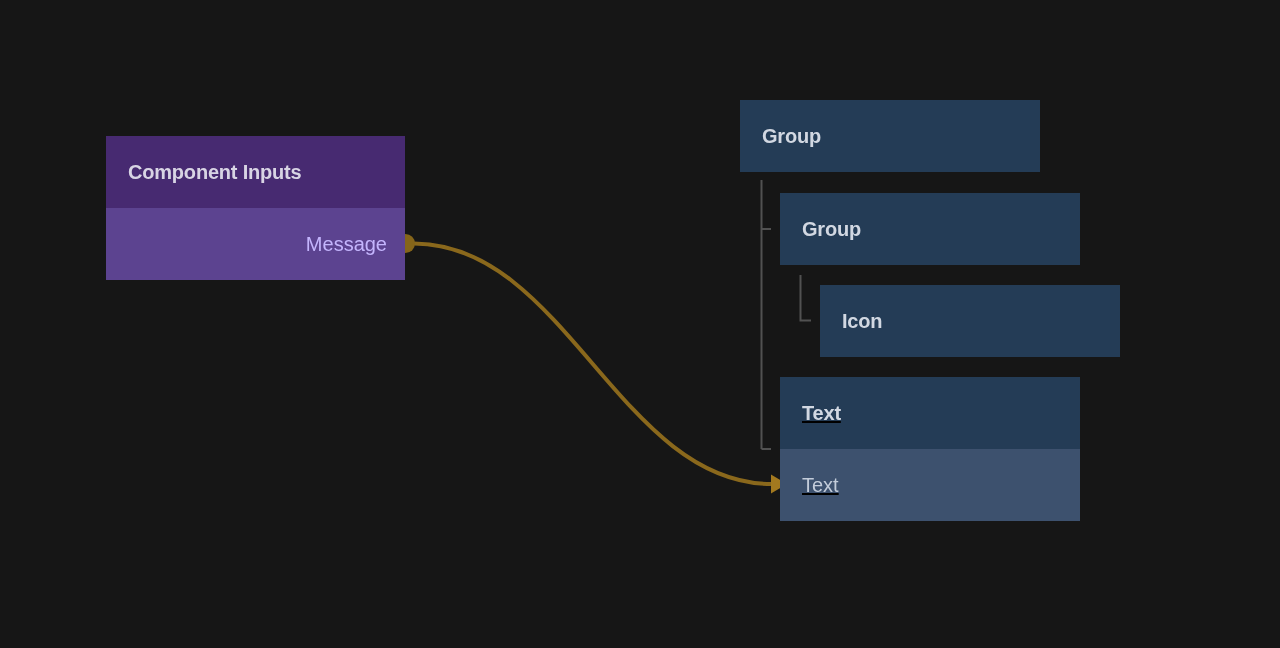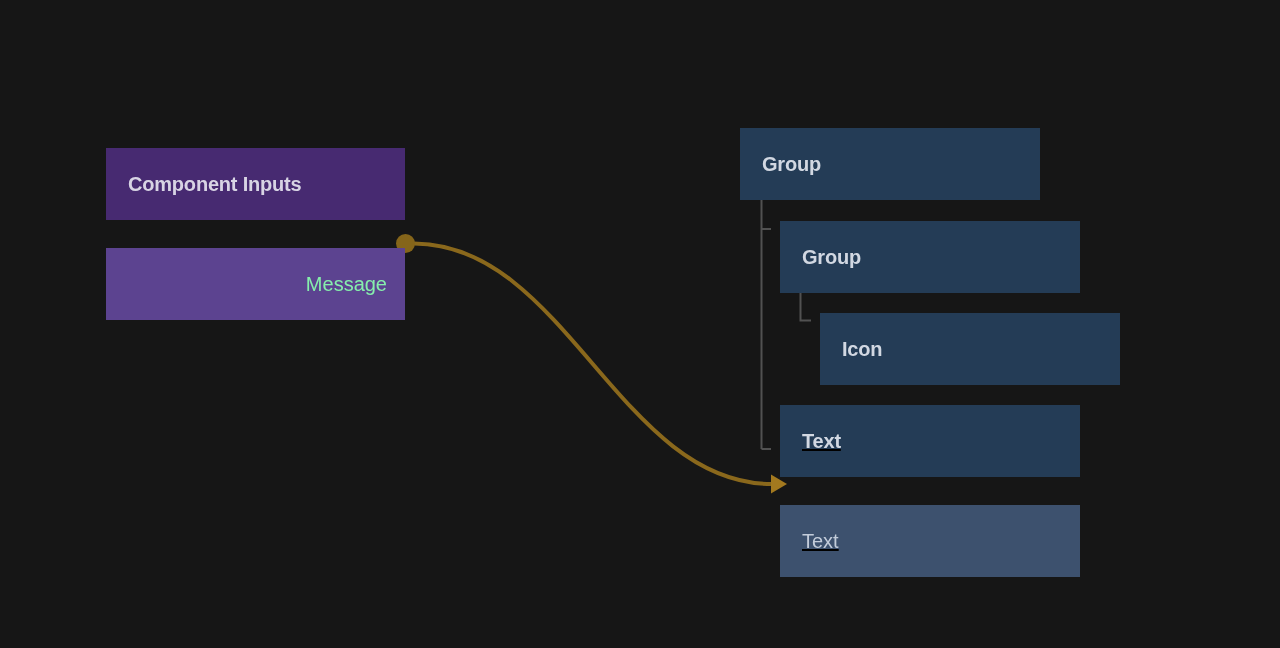--- a/index.html
+++ b/index.html
@@ -15,41 +15,40 @@
     position: absolute;
     left: 0; top: 0;
     width: 1280px; height: 648px;
     pointer-events: none;
   }
   .node { position: absolute; }
   .node-header, .node-row {
     display: flex;
     align-items: center;
     box-sizing: border-box;
-    margin-top: 28px;
   }
   .node-header {
     height: 72px;
     padding: 0 22px;
     font-size: 20px;
     font-weight: 700;
     letter-spacing: -0.2px;
   }
   .node-row {
     height: 72px;
     padding: 0 22px;
     font-size: 20px;
     font-weight: 400;
   }
   
-  .input-node { left: 106px; top: 120px; width: 299px; }
+  .input-node { left: 106px; top: 136px; width: 299px; }
   .input-node .node-header { background: #472a71; color: #d8d4e4; }
   .input-node .node-row {
     background: #5c4390;
-    color: #86efac;
+    color: #c4b5fd;
     justify-content: flex-end;
     padding-right: 18px;
   }
   
   .layer-node { width: 300px; }
   .layer-header { background: #243c56; color: #d2d8e2; }
   .layer-group-1 { left: 740px; top: 100px; }
   .layer-group-2 { left: 780px; top: 193px; }
   .layer-icon    { left: 820px; top: 285px; }
   .layer-text    { left: 780px; top: 377px; text-decoration: underline; }

